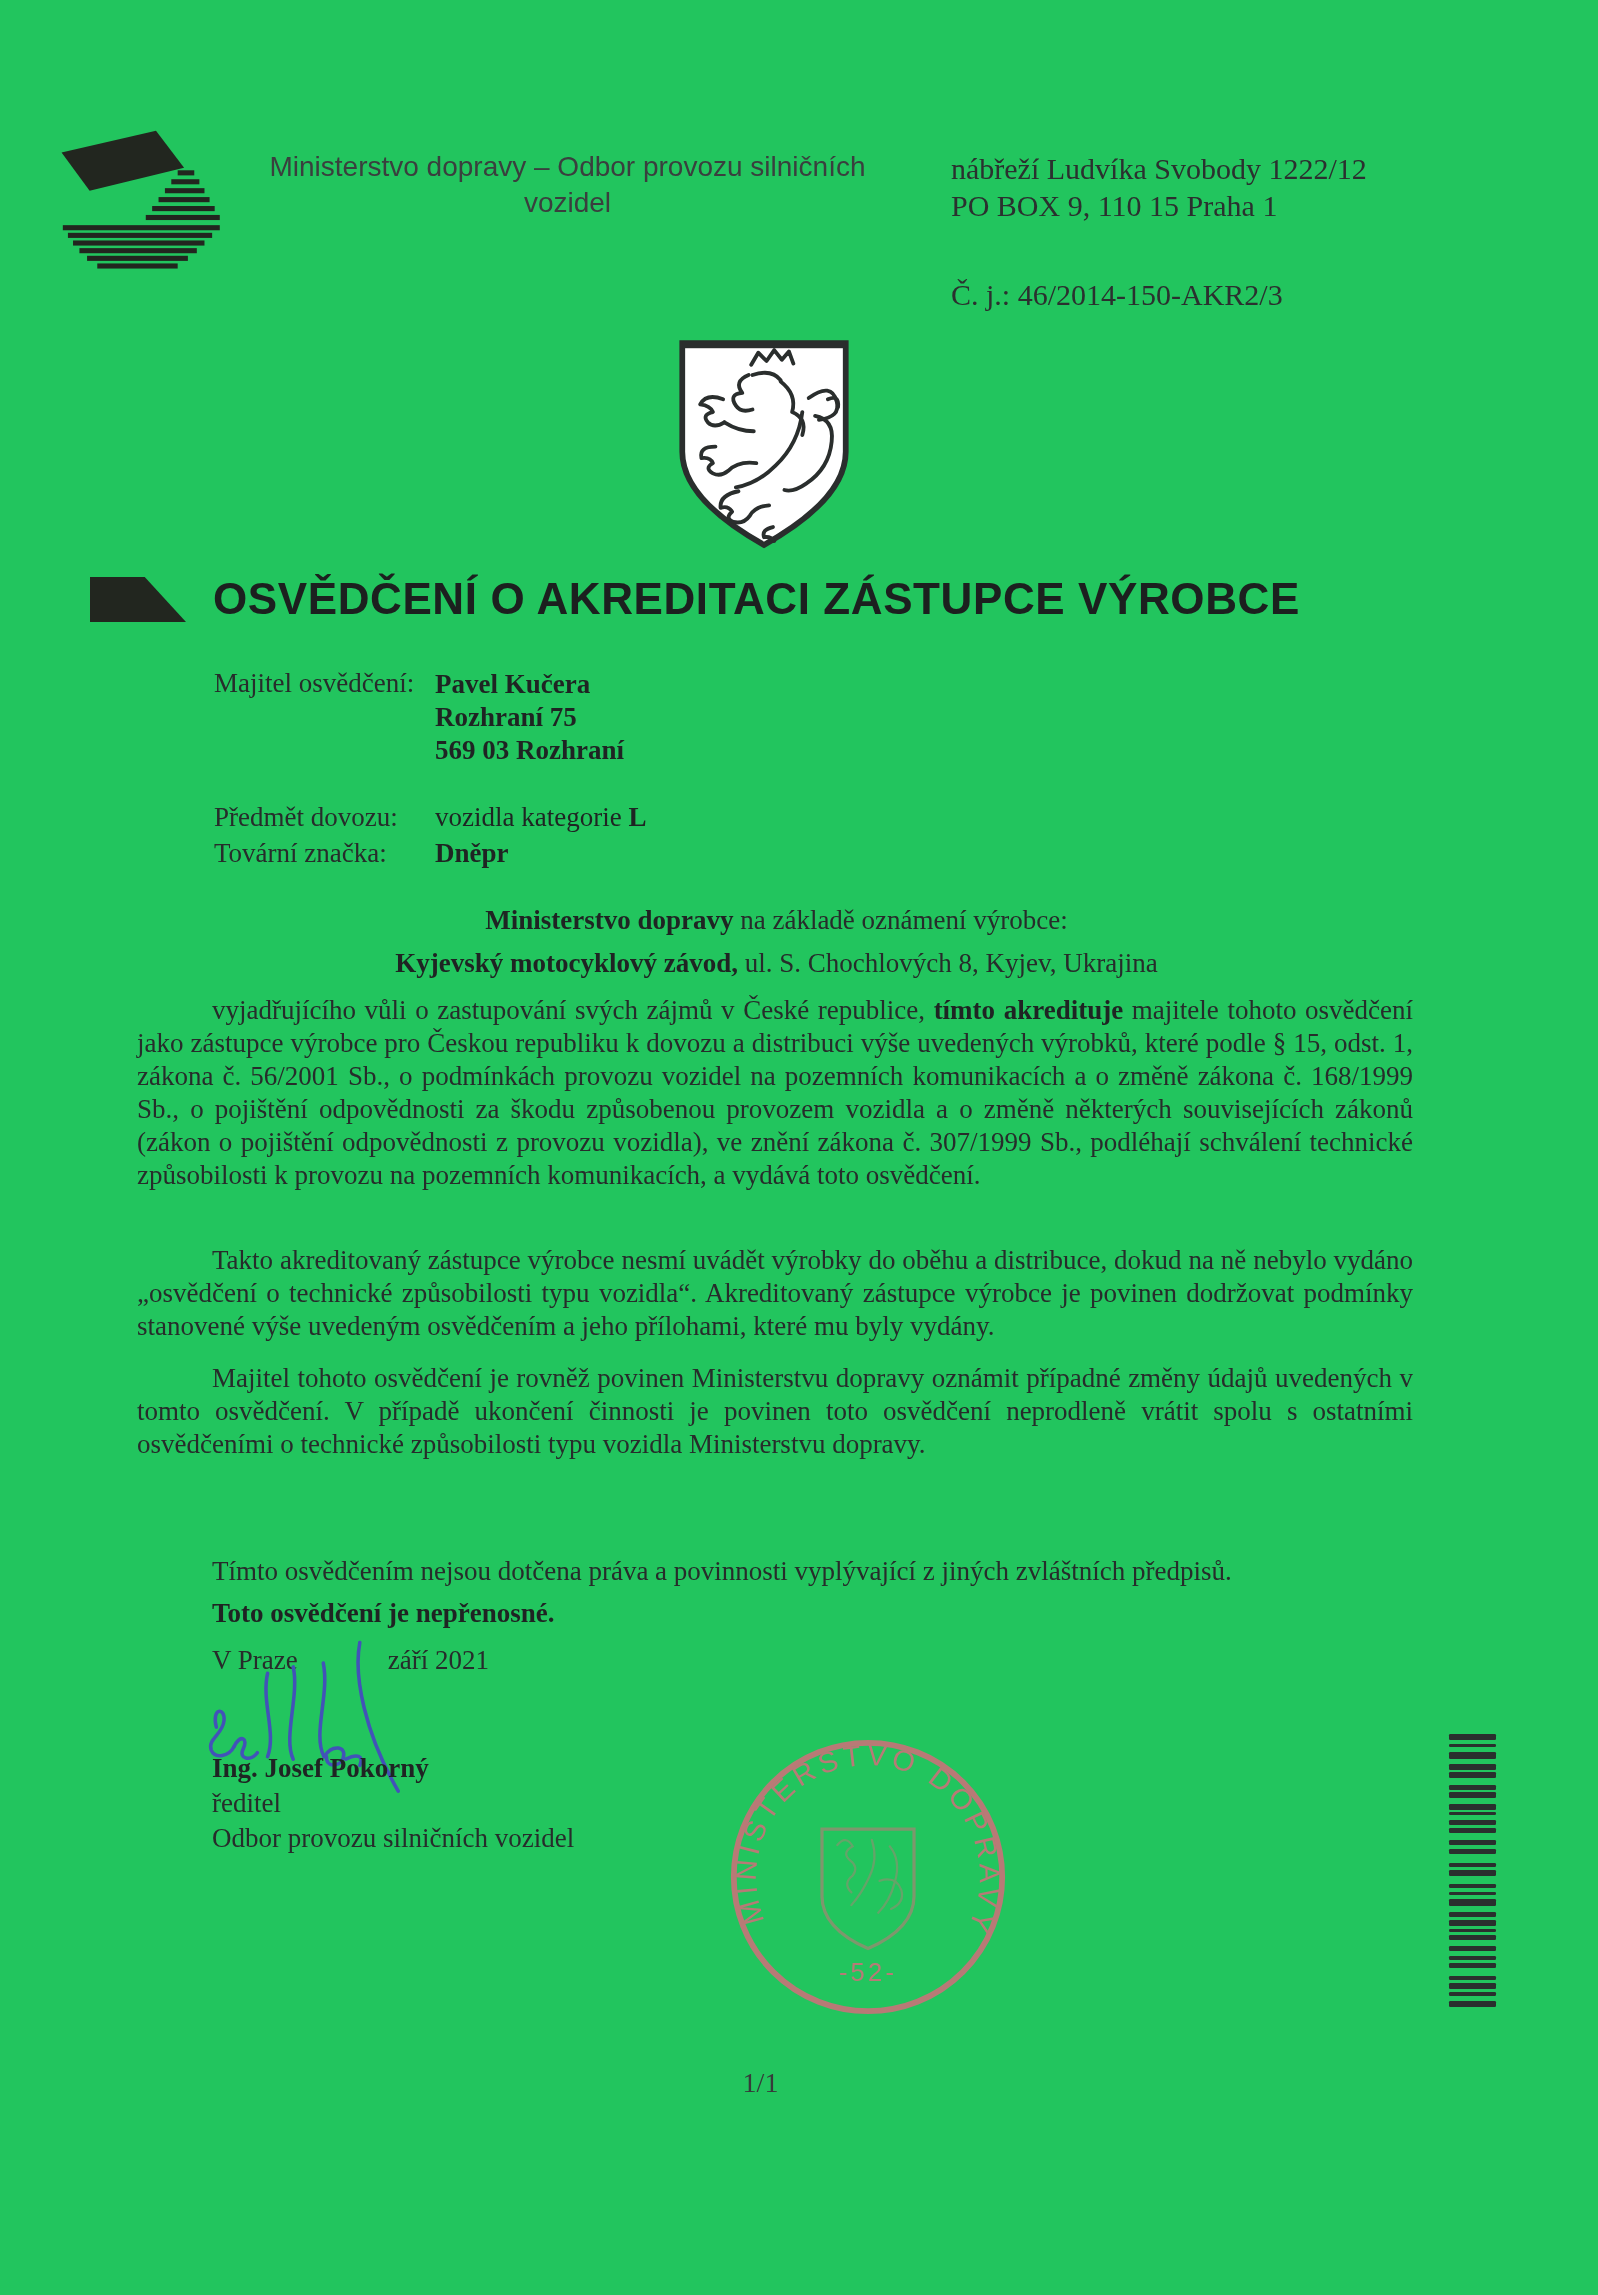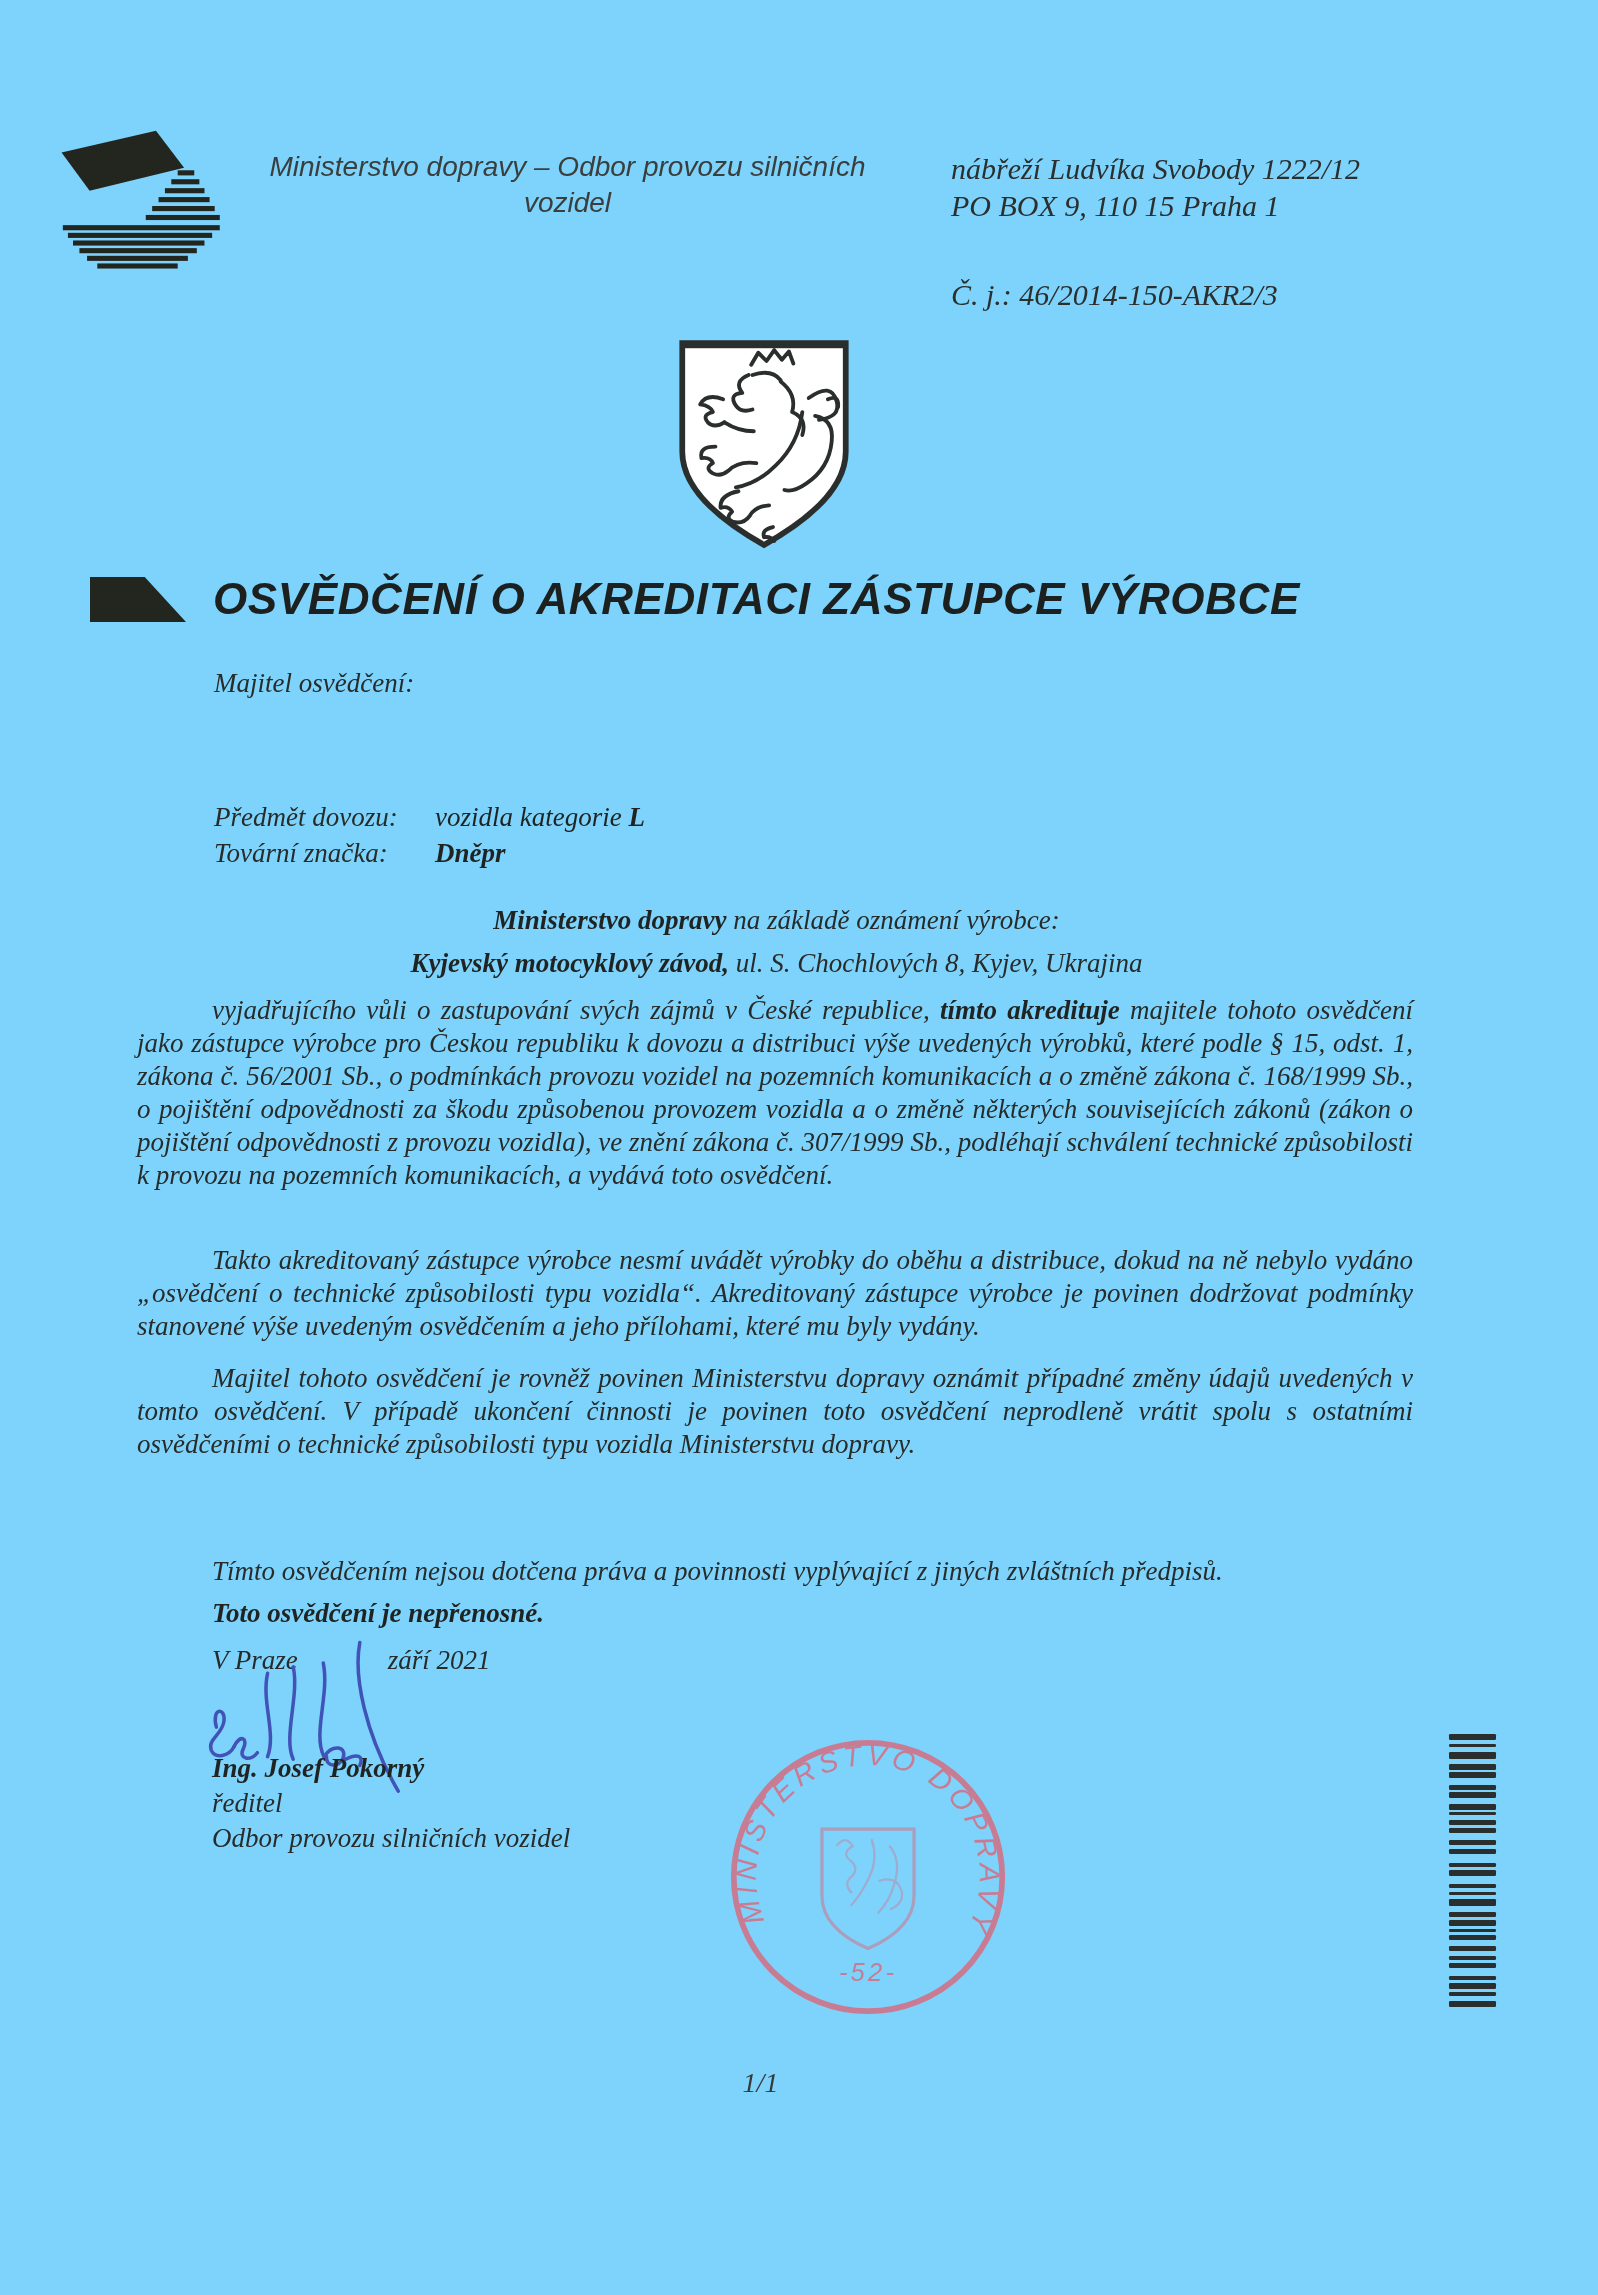--- a/index.html
+++ b/index.html
@@ -1,23 +1,22 @@
 <!DOCTYPE html>
 <html lang="cs" style="font-size:10.2px"><head>
 <meta charset="utf-8">
 <style>
   html,body{margin:0;padding:0;background:#888;}
   .page{
     position:relative;
     width:1599px;height:2295px;
-    background:#7dd3fc;
+    background:#22c55e;
     overflow:hidden;
     font-family:"Liberation Serif", serif;
     color:#272c2b;
-    font-style:italic;
   }
   .abs{position:absolute;}
   
   .org-block{
     left:214px;top:149px;width:707px;
     text-align:center;
     font-family:"Liberation Sans", sans-serif;
     font-size:28px;line-height:36px;color:#3a3f3e;
   }
   .addr-block{left:951px;top:150px;font-size:30px;line-height:37px;color:#2b302f;}
@@ -119,20 +118,25 @@
       <path d="M206 94 q36 -26 44 6 q6 24 -28 28"></path>
       <path d="M216 122 q30 6 26 40 q-4 42 -40 66 q-20 14 -34 10"></path>
       <path d="M236 96 q18 -8 16 12"></path>
     </g>
   </svg>
 
   <div class="abs title-wedge"></div>
   <div class="abs doc-title">OSVĚDČENÍ O AKREDITACI ZÁSTUPCE VÝROBCE</div>
 
   <div class="abs field-label" style="left:214px;top:668px">Majitel osvědčení:</div>
+  <div class="abs field-value" style="left:435px;top:668px;line-height:33px">
+    <div>Pavel Kučera</div>
+    <div>Rozhraní 75</div>
+    <div>569 03 Rozhraní</div>
+  </div>
 
   <div class="abs field-label" style="left:214px;top:802px">Předmět dovozu:</div>
   <div class="abs field-value" style="left:435px;top:802px">
     <span class="value-normal">vozidla kategorie </span><span>L</span>
   </div>
   <div class="abs field-label" style="left:214px;top:838px">Tovární značka:</div>
   <div class="abs field-value" style="left:435px;top:838px">Dněpr</div>
 
   <div class="abs center-line" style="top:905px">
     <span class="b">Ministerstvo dopravy</span><span> na základě oznámení výrobce:</span>

